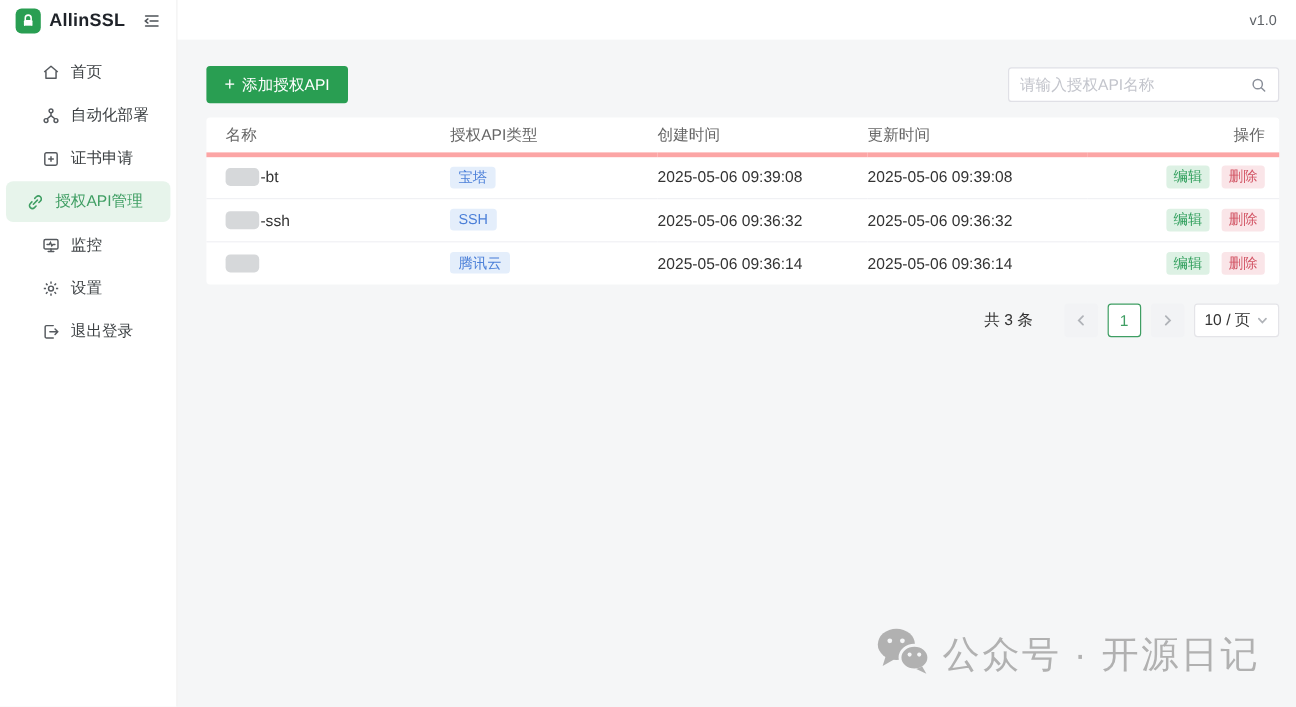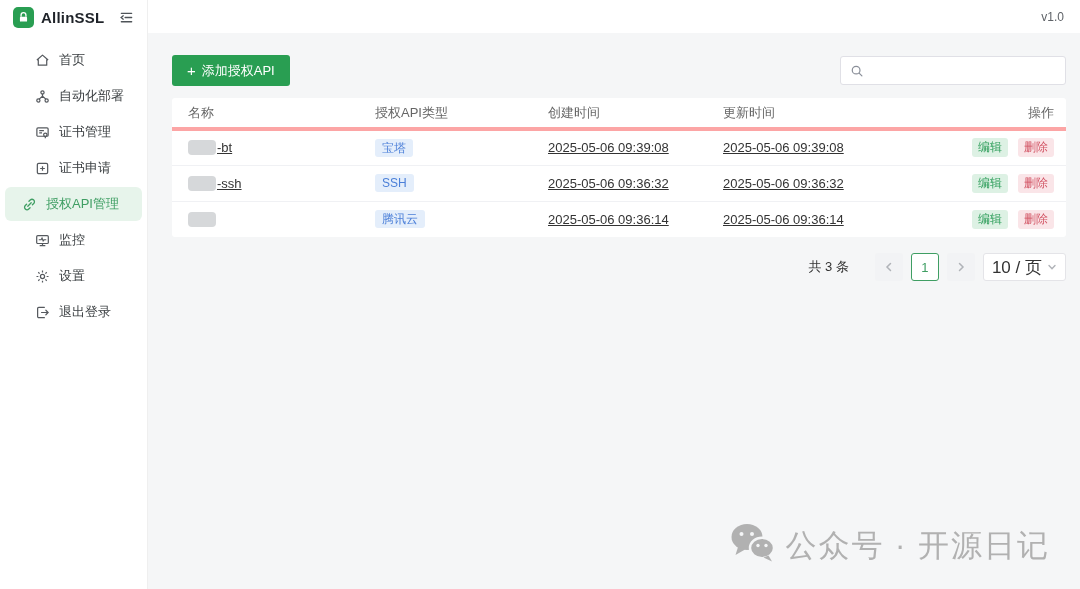--- a/index.html
+++ b/index.html
@@ -67,21 +67,21 @@
   .search-box input::placeholder { color: #c3c5cc; }
   .search-icon { color: #8a8f99; display: flex; flex-shrink: 0; }
 
   
   .table-card { margin-top: 12px; background: #fff; border-radius: 3px; }
   table { width: 100%; border-collapse: collapse; table-layout: fixed; }
   th {
     height: 31px; text-align: left; font-weight: normal; color: #666;
     font-size: 13px; border-bottom: 4px solid #fca5a5; padding: 0;
   }
-  td { height: 36px; font-size: 13px; color: #333; border-bottom: 1px solid #f0f1f4; padding: 0; text-decoration: underline; }
+  td { height: 36px; font-size: 13px; color: #333; border-bottom: 1px solid #f0f1f4; padding: 0; }
   tr:last-child td { border-bottom: none; }
   th.col-name, td.col-name { padding-left: 16px; }
   th.col-actions, td.col-actions { text-align: right; padding-right: 12px; }
   .redact {
     display: inline-block; width: 28px; height: 15px; background: #d6d8da;
     border-radius: 4px; vertical-align: -3px; margin-right: 1px; filter: blur(0.6px);
   }
   .tag {
     display: inline-block; font-size: 12px; line-height: 18px; padding: 0 7px;
     border-radius: 3px; background: #e4eefb; color: #4b7fd8;
@@ -102,21 +102,21 @@
     width: 28px; height: 28px; border-radius: 3px; background: #f2f3f5;
     display: flex; align-items: center; justify-content: center; color: #b0b3b8; cursor: pointer;
   }
   .pg-page {
     width: 28px; height: 28px; border-radius: 3px; background: #fff;
     border: 1px solid #3f9e63; color: #3f9e63; display: flex; align-items: center;
     justify-content: center; font-size: 13px; cursor: pointer;
   }
   .pg-size {
     height: 28px; border-radius: 3px; background: #fff; border: 1px solid #e4e4e8;
-    display: flex; align-items: center; gap: 5px; padding: 0 8px; font-size: 17px;
+    display: flex; align-items: center; gap: 5px; padding: 0 8px; font-size: 13px;
     color: #333; cursor: pointer;
   }
   .pg-size .chev { color: #b0b3b8; display: flex; }
 
   
   .watermark {
     position: absolute; right: 30px; bottom: 19px; display: flex; align-items: center;
     gap: 10px; color: #b1b1b1; font-size: 31px; letter-spacing: 2px; pointer-events: none;
   }
 </style>
@@ -158,31 +158,20 @@
               <circle cx="3.6" cy="12.2" r="1.7"></circle>
               <circle cx="12.4" cy="12.2" r="1.7"></circle>
               <path d="M8 5.4v2.4M8 7.8 4.4 10.8M8 7.8l3.6 3"></path>
             </svg>
         </span>
         <span>自动化部署</span>
       </div>
       <div class="nav-item">
         <span class="nv-icon">
           <svg width="15" height="15" viewBox="0 0 16 16" fill="none" stroke="currentColor" stroke-width="1.3">
-              <rect x="2" y="3" width="12" height="9" rx="1.2"></rect>
-              <path d="M4.5 6h5M4.5 8.5h3"></path>
-              <circle cx="11" cy="10.5" r="1.8"></circle>
-              <path d="M11 12.3v1.7"></path>
-            </svg>
-        </span>
-        <span>证书管理</span>
-      </div>
-      <div class="nav-item">
-        <span class="nv-icon">
-          <svg width="15" height="15" viewBox="0 0 16 16" fill="none" stroke="currentColor" stroke-width="1.3">
               <rect x="2.5" y="2.5" width="11" height="11" rx="1.5"></rect>
               <path d="M8 5.5v5M5.5 8h5"></path>
             </svg>
         </span>
         <span>证书申请</span>
       </div>
       <div class="nav-item active">
         <span class="nv-icon">
           <svg width="15" height="15" viewBox="0 0 16 16" fill="none" stroke="currentColor" stroke-width="1.4" stroke-linecap="round">
               <path d="M6.2 9.8l3.6-3.6"></path>
@@ -228,20 +217,21 @@
       <span class="version">v1.0</span>
     </div>
 
     <div class="content">
       <div class="toolbar">
         <button class="add-btn">
           <span class="plus">+</span>
           <span>添加授权API</span>
         </button>
         <div class="search-box">
+          <input type="text" placeholder="请输入授权API名称" style="">
           <span class="search-icon">
             <svg width="14" height="14" viewBox="0 0 16 16" fill="none" stroke="currentColor" stroke-width="1.4" stroke-linecap="round">
                 <circle cx="7" cy="7" r="4.4"></circle>
                 <path d="m10.4 10.4 3.2 3.2"></path>
               </svg>
           </span>
         </div>
       </div>
 
       <div class="table-card">

